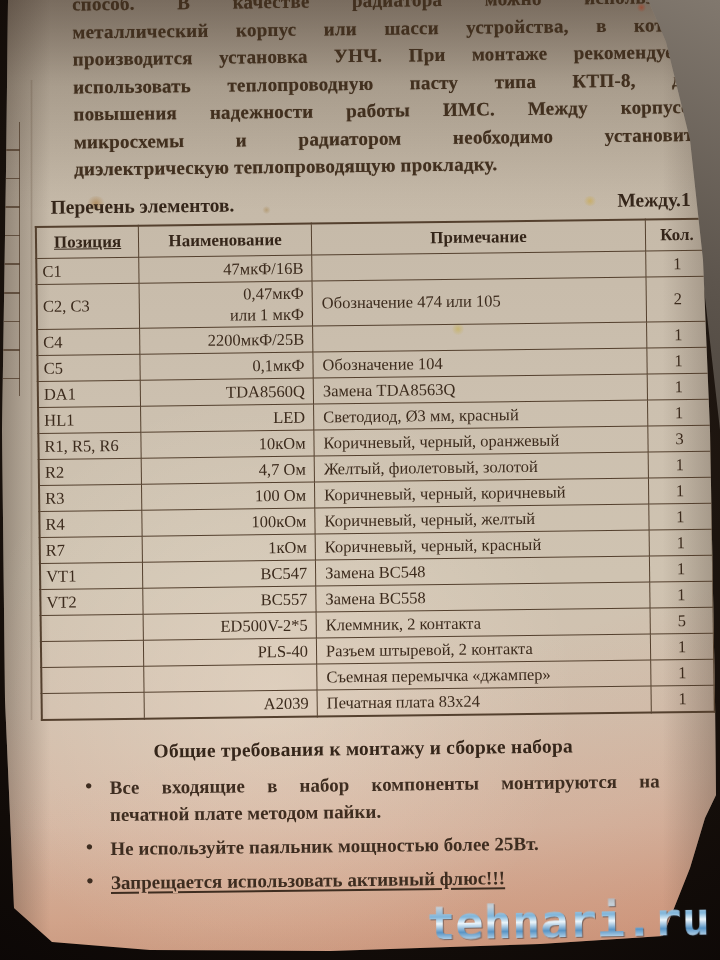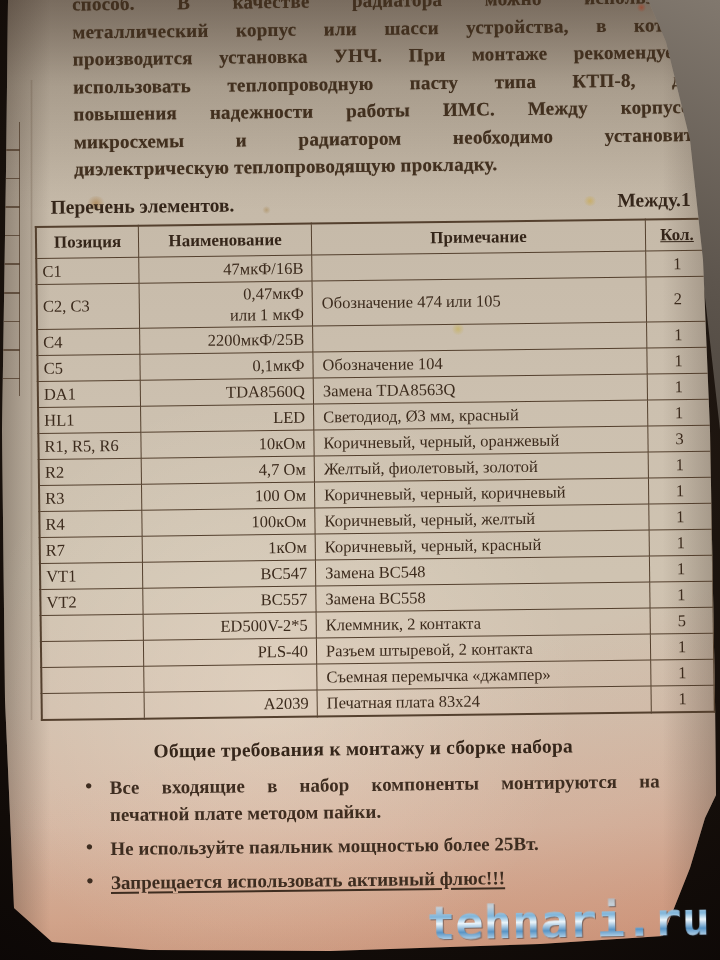--- a/index.html
+++ b/index.html
@@ -72,21 +72,21 @@
   }
   .parts-table {
     border-collapse:collapse; table-layout:fixed;
     margin-left:36px; width:656px;
     font-size:16.5px; color:#3c2b1d;
   }
   .parts-table th, .parts-table td { border:1.6px solid #54402e; overflow:hidden; }
   .parts-table { border:2px solid #54402e; }
   .parts-table th { font-size:17px; font-weight:bold; text-align:center; height:26px; padding:2px 2px; color:#35261a; }
   .parts-table td { height:23px; line-height:21px; padding:1px 4px; }
-  th.col-pos { width:97px; } th.col-name { width:168px; } th.col-note { width:329px; } th.col-qty { width:58px;text-decoration:underline; }
+  th.col-pos { width:97px;text-decoration:underline; } th.col-name { width:168px; } th.col-note { width:329px; } th.col-qty { width:58px; }
   td.col-pos { text-align:left; padding-left:5px; }
   td.col-name { text-align:right; padding-right:8px; white-space:pre-line; }
   td.col-note { text-align:left; padding-left:9px; }
   td.col-qty { text-align:center; }
 
   .assembly { margin:21px 40px 0 62px; width:592px; color:#35261a; }
   .assembly-heading { text-align:center; font-weight:bold; font-size:19.5px; margin-bottom:11px; letter-spacing:0.2px; }
   .bullet { display:flex; margin:7px 0; font-size:19px; font-weight:bold; color:#3e2d20; }
   .bullet-dot { width:42px; text-align:center; font-size:20px; flex:none; }
   .bullet-text { flex:1; line-height:27px; }

